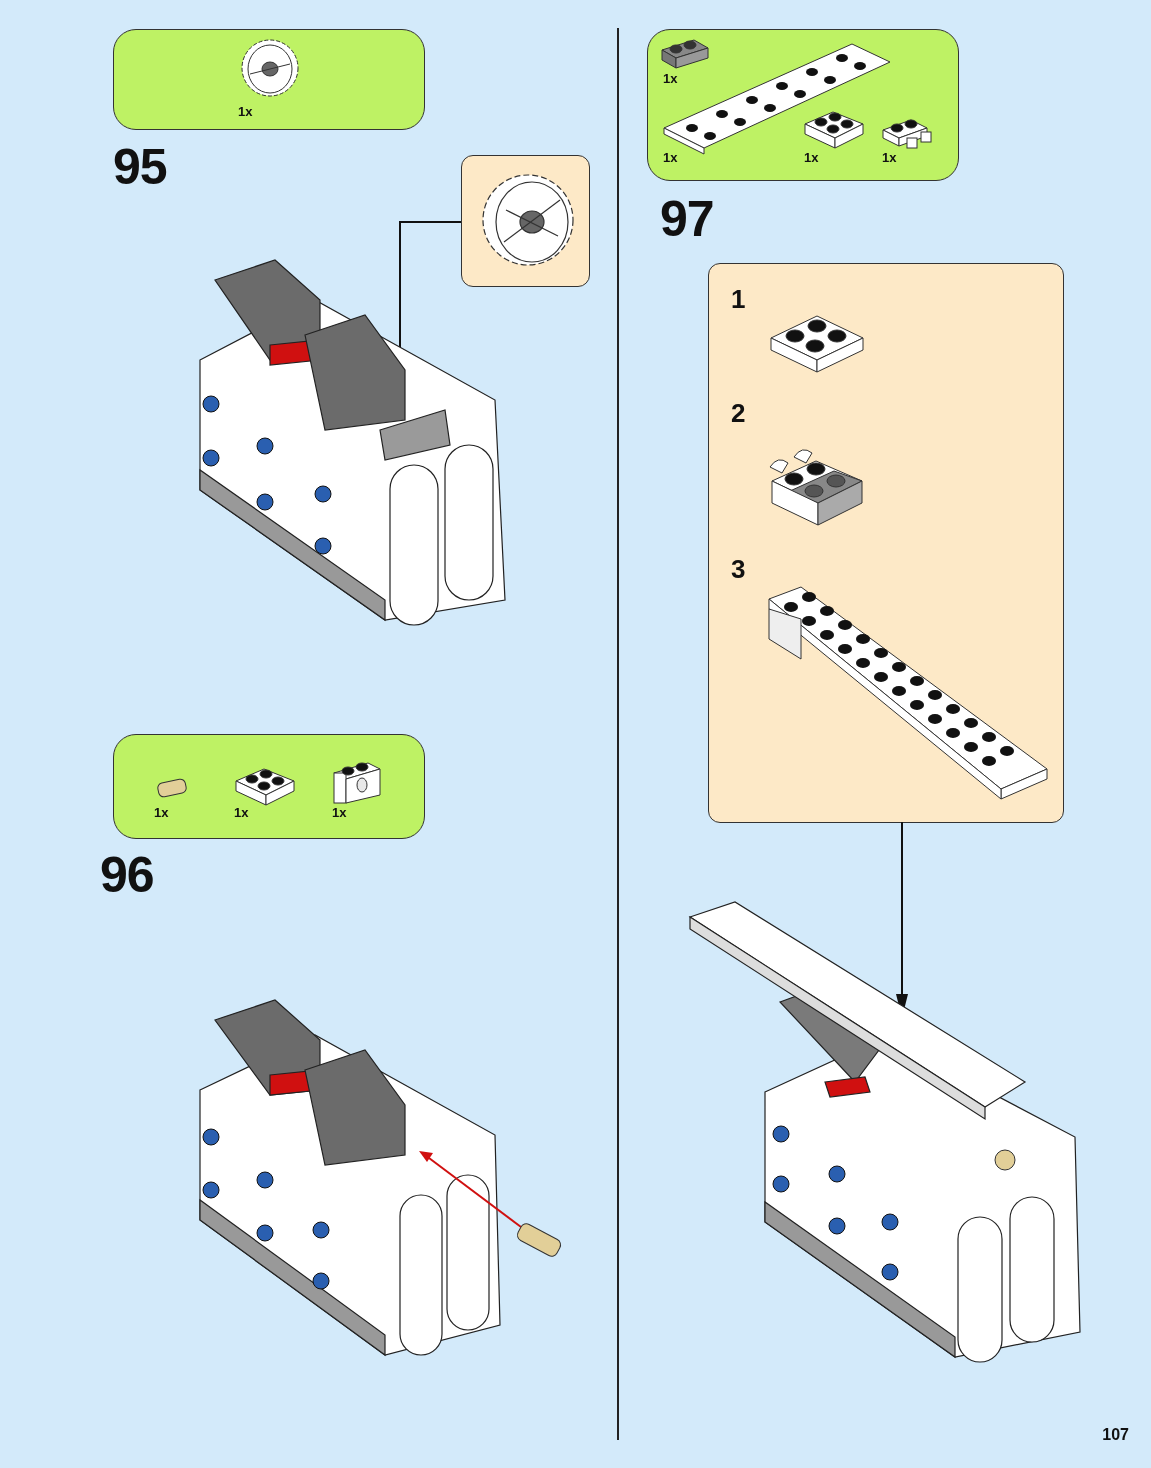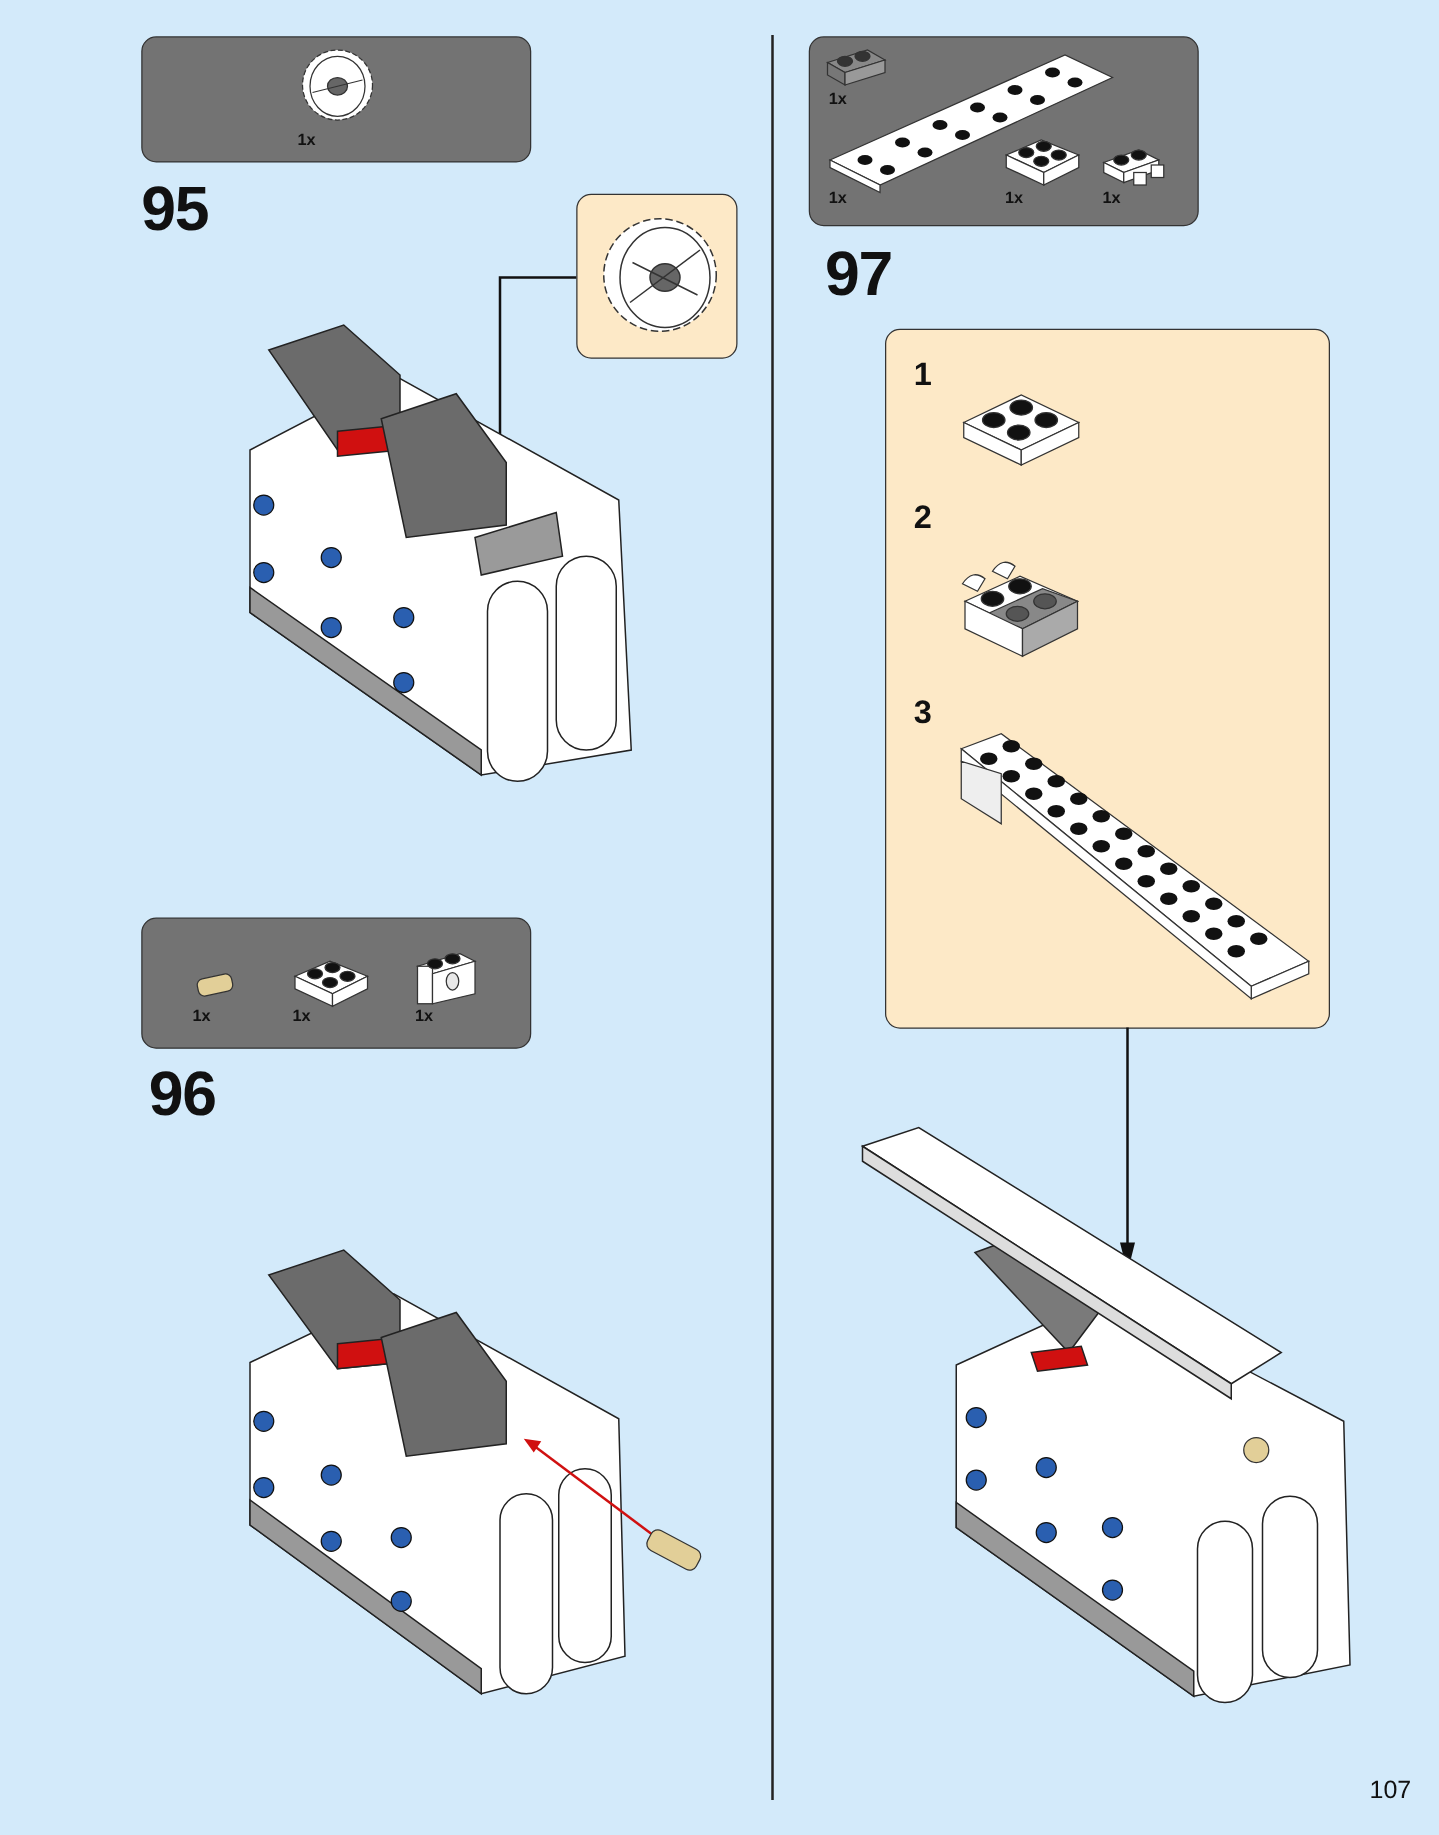--- a/index.html
+++ b/index.html
@@ -1,23 +1,23 @@
 <!DOCTYPE html>
 <html><head>
 <meta charset="utf-8">
 <style>
   html, body { margin:0; padding:0; }
   body { width:1151px; height:1468px; background:#d3eafa; position:relative; overflow:hidden; font-family:"Liberation Sans", sans-serif; }
-  .parts { position:absolute; background:#737373; border:1.5px solid #333; border-radius:12px; }
+  .parts { position:absolute; background:#bef264; border:1.5px solid #333; border-radius:23px; }
   .qty { position:absolute; font-weight:bold; font-size:13px; color:#111; }
   .stepnum { position:absolute; font-weight:bold; font-size:50px; color:#111; letter-spacing:-1px; }
   .divider { position:absolute; left:617px; top:28px; width:2px; height:1412px; background:#222; }
   .callout { position:absolute; background:#fde9c7; border:1.5px solid #333; border-radius:12px; }
   .substep { position:absolute; font-weight:bold; font-size:26px; color:#111; }
-  .pagenum { position:absolute; right:22px; bottom:24px; font-weight:normal; font-size:20px; color:#111; }
+  .pagenum { position:absolute; right:22px; bottom:24px; font-weight:bold; font-size:16px; color:#111; }
   svg { position:absolute; overflow:visible; }
 </style>
 </head>
 <body>
 
 <div class="parts" style="left:113px;top:29px;width:310px;height:99px;">
   <svg style="left:124px;top:8px;" width="60" height="62" viewBox="0 0 60 62">
     <g fill="#fff" stroke="#333" stroke-width="1">
       <circle cx="32" cy="30" r="28" stroke-dasharray="4 2"></circle>
       <ellipse cx="32" cy="31" rx="22" ry="24"></ellipse>
@@ -92,21 +92,21 @@
         <polygon points="14,20 48,10 48,36 14,44"></polygon>
       <ellipse cx="30" cy="26" rx="5" ry="7" fill="#e8e8e8"></ellipse>
       <g fill="#111">
           <ellipse cx="16" cy="12" rx="6" ry="4"></ellipse>
           <ellipse cx="30" cy="8" rx="6" ry="4"></ellipse>
         </g>
     </g>
   </svg>
   <span class="qty" style="left:218px;top:70px;">1x</span>
 </div>
-<div class="stepnum" style="left:119px;top:846px;">96</div>
+<div class="stepnum" style="left:100px;top:846px;">96</div>
 
 <svg style="left:195px;top:995px;" width="380" height="365" viewBox="0 0 380 365">
   <g stroke="#222" stroke-width="1.2">
     <polygon points="5,95 120,40 300,140 305,330 190,360 5,225" fill="#fff"></polygon>
     <polygon points="5,225 190,360 190,340 5,205" fill="#999"></polygon>
     <polygon points="20,25 80,5 125,45 125,95 75,100" fill="#6b6b6b"></polygon>
     <polygon points="75,80 125,75 125,95 75,100" fill="#d01010"></polygon>
     <polygon points="110,75 170,55 210,110 210,160 130,170" fill="#6b6b6b"></polygon>
     <rect x="205" y="200" width="42" height="160" rx="21" fill="#fff"></rect>
     <rect x="252" y="180" width="42" height="155" rx="21" fill="#fff"></rect>

